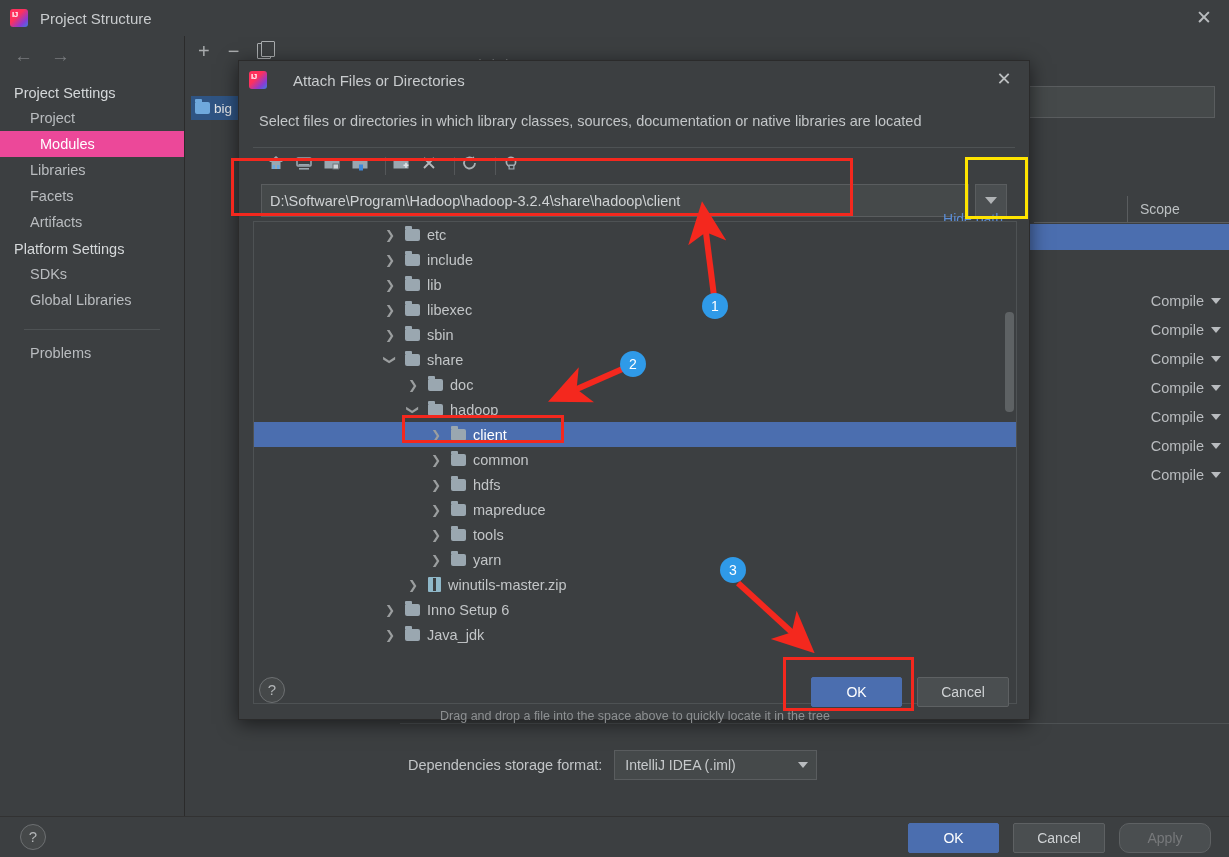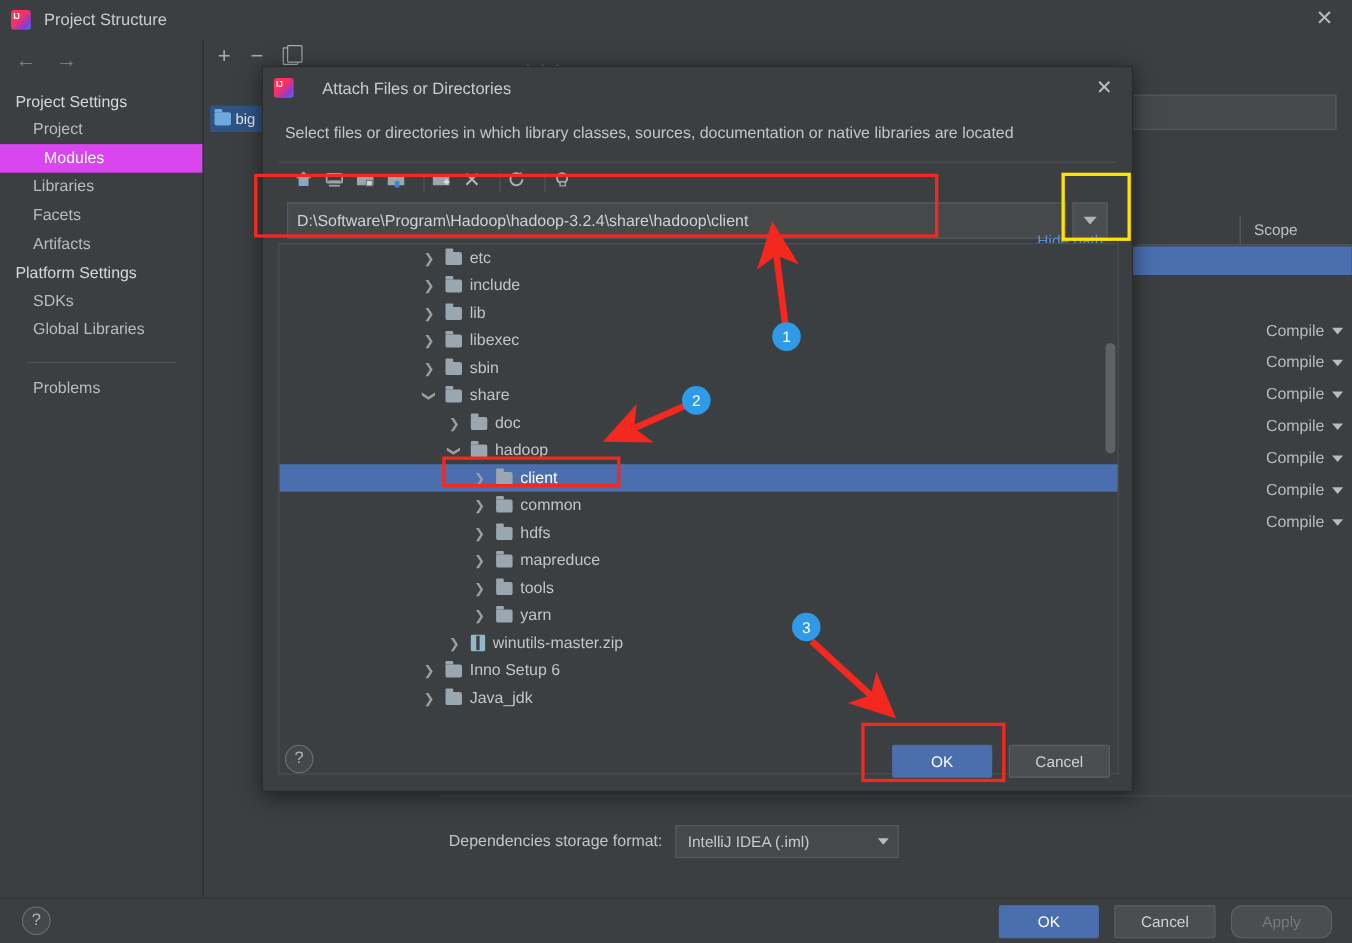--- a/index.html
+++ b/index.html
@@ -42,21 +42,21 @@
   .nav-arrows { display: flex; gap: 18px; padding: 10px 0 0 14px; }
   .nav-arrow { color: #787b7e; font-size: 19px; line-height: 19px; }
   .side-group {
     color: #d5d8da; font-size: 14.5px; font-weight: normal;
     padding: 6px 0 4px 14px;
   }
   .side-item {
     color: #b9bcbf; font-size: 14.5px; height: 26px; line-height: 26px;
     padding-left: 30px;
   }
-  .side-item.selected { background: #d946ef; color: #ffffff; padding-left: 40px; }
+  .side-item.selected { background: #ec4899; color: #ffffff; padding-left: 40px; }
   .side-sep { height: 1px; background: #4e5254; margin: 16px 24px 10px 24px; }
 
   
   .content { position: absolute; left: 186px; top: 36px; right: 0; bottom: 41px; }
   .content-toolbar {
     position: absolute; left: 0; top: 0; height: 30px; width: 100%;
     display: flex; align-items: center; gap: 18px; padding-left: 12px;
   }
   .tb-icon { color: #a9acae; font-size: 20px; line-height: 20px; }
   .tb-copy {
@@ -506,20 +506,21 @@
           </div>
           <div class="tree-row" style="padding-left: 127px;">
             <span class="twisty">❯</span>
             <span class="folder-ico" style="margin-left: 6px;"></span>
             <span class="name">Java_jdk</span>
           </div>
         </div>
       <div class="tree-vscroll"></div>
     </div>
 
+    <div class="dlg-hint">Drag and drop a file into the space above to quickly locate it in the tree</div>
 
     <div class="dlg-footer">
       <div class="help-circle" style="position:absolute;left:20px;top:20px;">?</div>
       <div class="btn primary" style="position:absolute;left:572px;top:20px;width:91px;">OK</div>
       <div class="btn" style="position:absolute;left:678px;top:20px;width:92px;">Cancel</div>
     </div>
   </div>
 
   <div class="ann-rect" style="left:231px;top:158px;width:622px;height:58px;"></div>
   <div class="ann-rect yellow" style="left:965px;top:157px;width:63px;height:62px;"></div>

